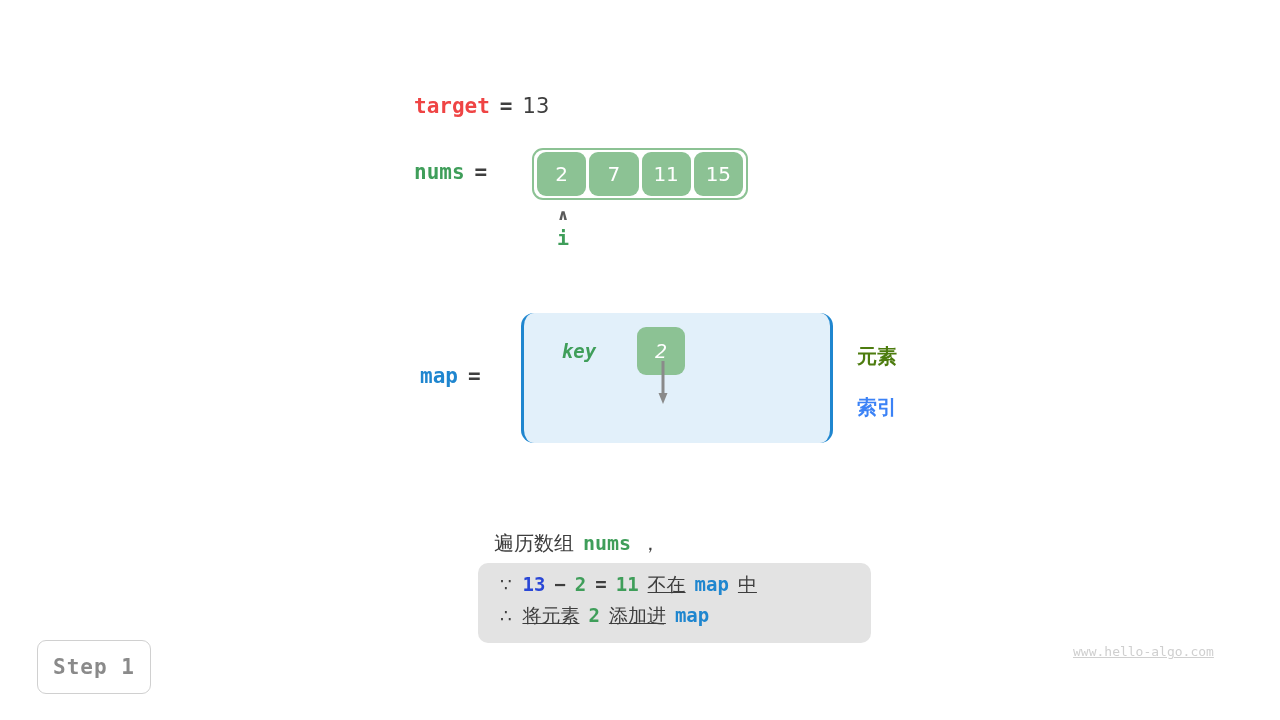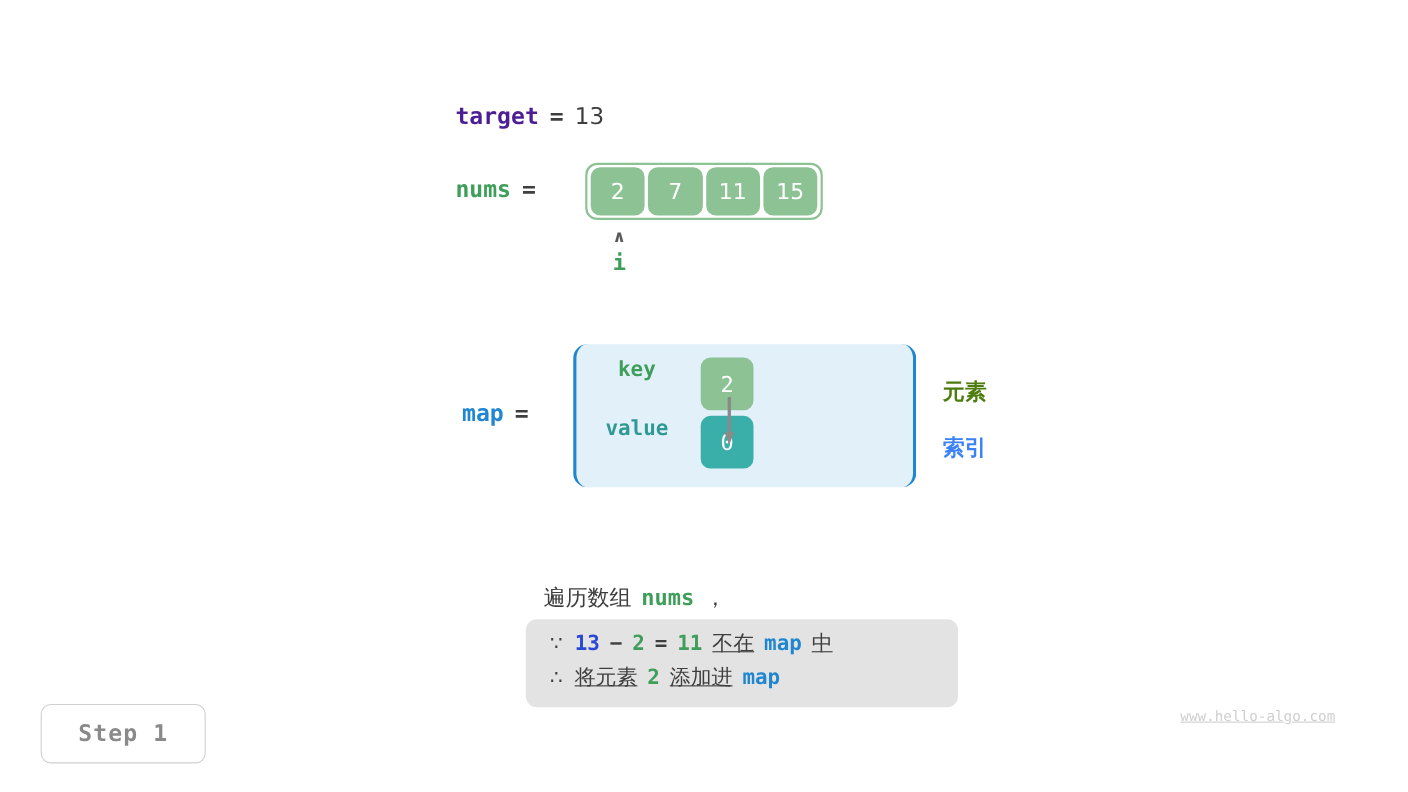--- a/index.html
+++ b/index.html
@@ -21,21 +21,21 @@
     left: 414px;
     top: 94px;
     display: flex;
     align-items: center;
     white-space: pre;
   }
   #target-row .var-name {
     font-family: "DejaVu Sans Mono", monospace;
     font-weight: bold;
     font-size: 21px;
-    color: #4c1d95;
+    color: #ef4444;
     letter-spacing: 0px;
   }
   #target-row .eq {
     font-family: "DejaVu Sans Mono", monospace;
     font-weight: bold;
     font-size: 21px;
     color: #3e3e3e;
     margin: 0 10px;
   }
   #target-row .num {
@@ -156,21 +156,23 @@
   #map-rows {
     position: absolute;
     left: 521px;
     top: 313px;
     width: 312px;
     height: 130px;
   }
   .map-row {
     position: absolute;
     display: flex;
+    align-items: center;
     height: 52px;
+    font-style: italic;
   }
   #map-row-key  { left: 0px; top: 12px;  }
   #map-row-val  { left: 0px; top: 65px;  }
 
   .map-row-label {
     width: 116px;
     text-align: center;
     font-family: "DejaVu Sans Mono", monospace;
     font-weight: bold;
     font-size: 19px;
@@ -281,21 +283,21 @@
     font-weight: bold;
     color: #3e3e3e;
   }
   .sp { display: inline-block; width: 9px; }
 
   
   #step-badge {
     position: absolute;
     left: 37px;
     top: 640px;
-    width: 150px;
+    width: 114px;
     height: 54px;
     border: 1.5px solid #d0d0d0;
     border-radius: 9px;
     box-sizing: border-box;
     display: flex;
     align-items: center;
     justify-content: center;
     font-family: "DejaVu Sans Mono", monospace;
     font-weight: bold;
     font-size: 21px;
@@ -345,24 +347,20 @@
   <span class="eq">=</span>
 </div>
 
 <div id="map-box"></div>
 
 <div id="map-rows">
   <div class="map-row" id="map-row-key">
     <span class="map-row-label" id="key-label">key</span>
     <span class="map-cell" id="map-key-cell">2</span>
   </div>
-  <div class="map-row" id="map-row-val">
-    <span class="map-row-label" id="value-label">value</span>
-    <span class="map-cell" id="map-value-cell">0</span>
-  </div>
 </div>
 
 <svg id="map-arrow" viewBox="0 0 12 44">
   <line x1="6" y1="0" x2="6" y2="34" stroke="#8a8a8a" stroke-width="3"></line>
   <polygon points="6,43 1.5,32 10.5,32" fill="#8a8a8a"></polygon>
 </svg>
 
 <div class="side-note" id="note-element">元素</div>
 <div class="side-note" id="note-index">索引</div>
 

